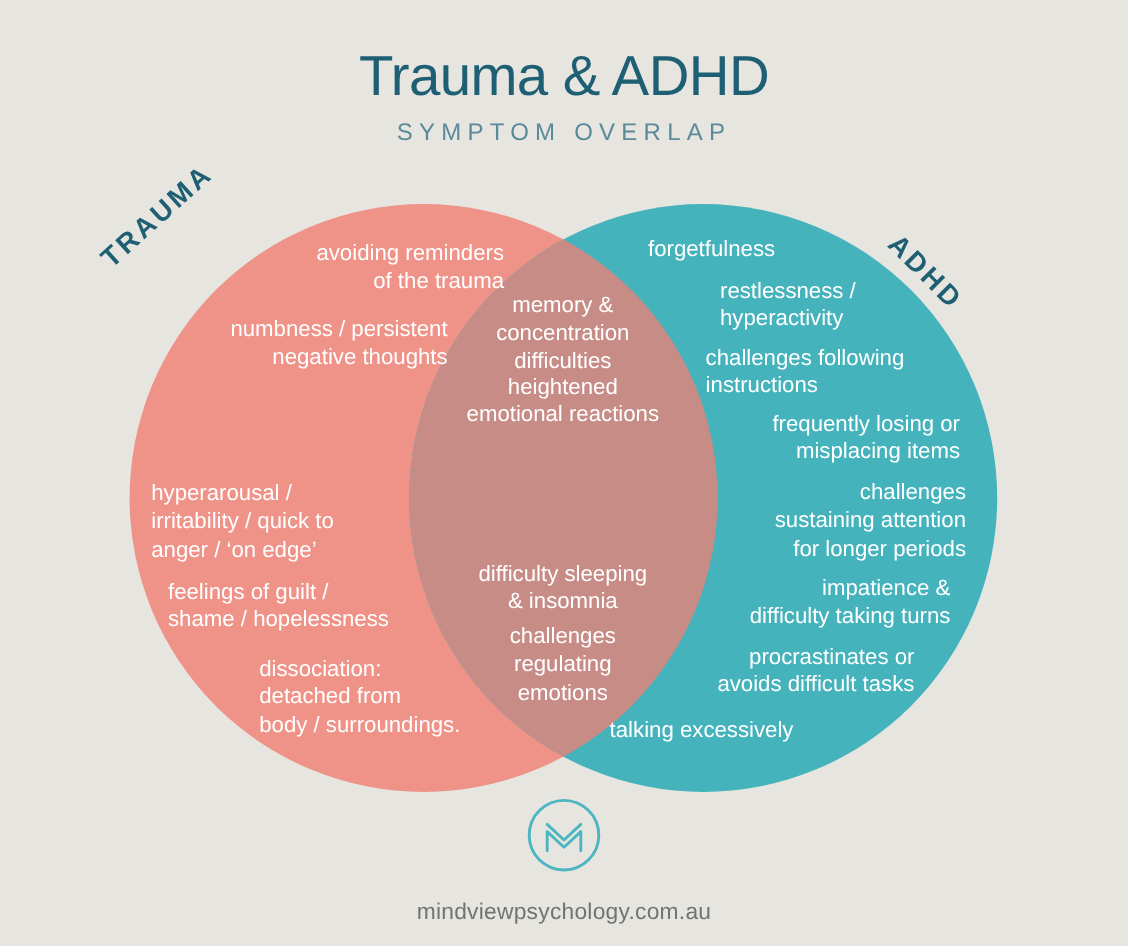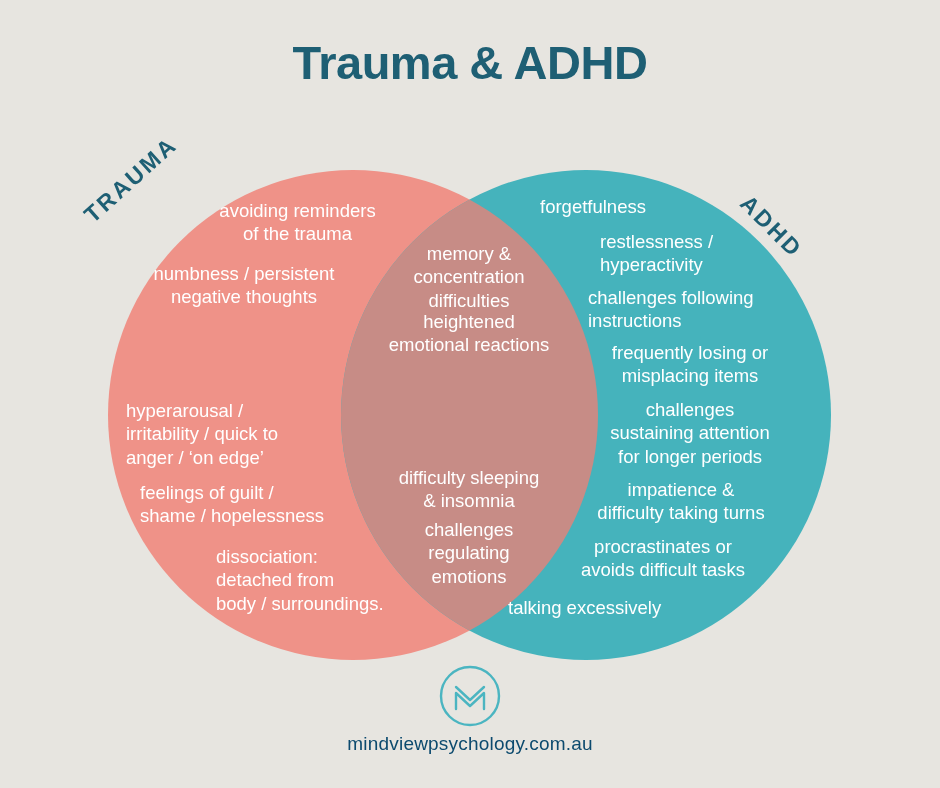--- a/index.html
+++ b/index.html
@@ -18,21 +18,21 @@
   
   #header {
     position: absolute;
     top: 38px;
     left: 0;
     width: 940px;
     text-align: center;
   }
   #page-title {
     font-size: 47px;
-    font-weight: bold;
+    font-weight: normal;
     color: #1e5f74;
     letter-spacing: -0.5px;
     line-height: 1.05;
     margin: 0;
   }
   #page-subtitle {
     margin-top: 13px;
     font-size: 20px;
     color: #5b8a99;
     letter-spacing: 5.2px;
@@ -83,48 +83,49 @@
     pointer-events: none;
   }
   .sym {
     position: absolute;
     color: #ffffff;
     font-size: 18.5px;
     line-height: 1.26;
     white-space: pre-line;
     pointer-events: auto;
   }
-  .sym.right-al { text-align: center; }
+  .sym.right-al { text-align: right; }
   .sym.left-al  { text-align: left; }
   .sym.mid-al   { text-align: center; }
 
   
   #footer {
     position: absolute;
     left: 0;
     top: 664px;
     width: 940px;
     text-align: center;
   }
   #logo-mark {
     display: inline-block;
     line-height: 0;
   }
   #site-url {
-    margin-top: 1px;
+    margin-top: 17px;
     font-size: 19px;
-    color: #0c4a6e;
+    color: #737373;
     letter-spacing: 0.2px;
   }
 </style>
 </head>
 <body>
 
 <div id="header">
   <div id="page-title">Trauma &amp; ADHD</div>
+  <div id="page-subtitle">SYMPTOM OVERLAP</div>
 </div>
 
 <div id="venn">
   <svg width="940" height="788" viewBox="0 0 940 788">
     <defs>
       <clipPath id="clip-left">
         <circle cx="353" cy="415" r="245"></circle>
       </clipPath>
     </defs>
     <circle cx="353" cy="415" r="245" fill="#ef9288"></circle>

